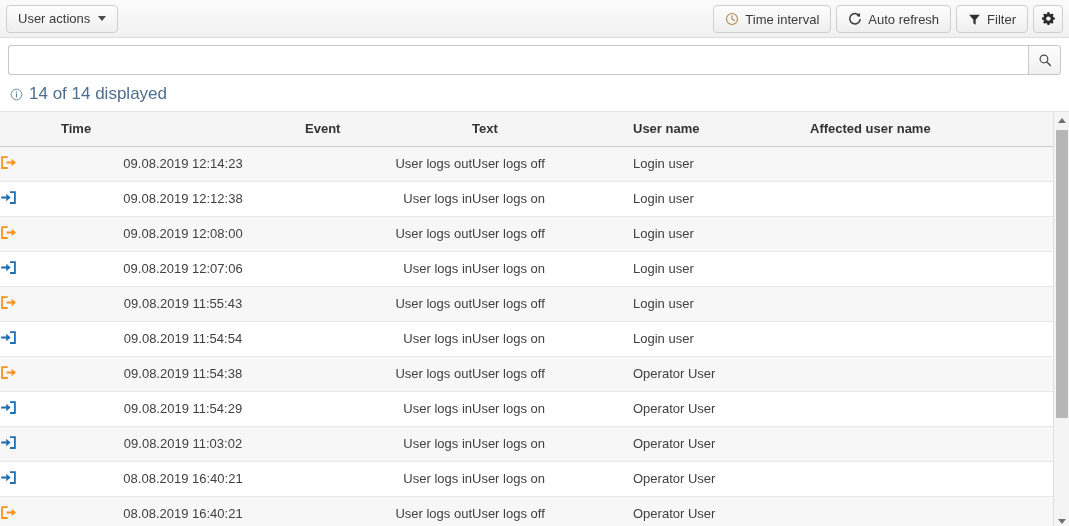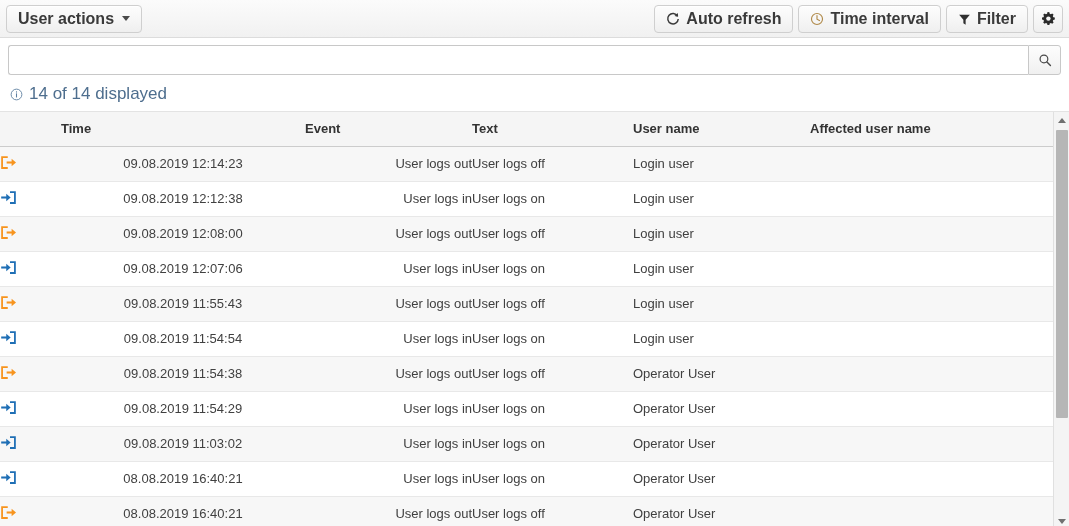--- a/index.html
+++ b/index.html
@@ -22,30 +22,29 @@
     align-items: center;
     padding: 0 6px;
   }
   .btn {
     display: inline-flex;
     align-items: center;
     justify-content: center;
     gap: 6px;
     height: 28px;
     padding: 0 11px;
-    font-size: 16px;
+    font-size: 13px;
     color: #3a3a3a;
     background: linear-gradient(to bottom, #fdfdfd 0%, #efefef 100%);
     border: 1px solid #cfcfcf;
     border-radius: 4px;
     box-shadow: 0 1px 0 rgba(255,255,255,0.8) inset;
     cursor: pointer;
     white-space: nowrap;
     font-family: "Liberation Sans", sans-serif;
-    font-weight: bold;
   }
   .btn .caret {
     width: 0; height: 0;
     border-left: 4px solid transparent;
     border-right: 4px solid transparent;
     border-top: 5px solid #4a4a4a;
     margin-left: 2px;
   }
   .toolbar-right {
     position: absolute;
@@ -194,35 +193,35 @@
   <button class="btn">
     <span>User actions</span>
     <span class="caret"></span>
   </button>
 
   <div class="toolbar-right">
 
     <button class="btn">
       <span class="ico">
         <svg width="14" height="14" viewBox="0 0 16 16">
+          <circle cx="8" cy="8" r="6.3" fill="none" stroke="#b08a4a" stroke-width="1.3"></circle>
+          <path d="M8 4.2 V8.2 L10.8 9.8" fill="none" stroke="#b08a4a" stroke-width="1.3" stroke-linecap="round"></path>
+        </svg>
+      </span>
+      <span>Time interval</span>
+    </button>
+
+    <button class="btn">
+      <span class="ico">
+        <svg width="14" height="14" viewBox="0 0 16 16">
           <path d="M13.2 4.6A6 6 0 1 0 14 8" fill="none" stroke="#3a3a3a" stroke-width="1.7"></path>
           <path d="M13.6 1.2 L13.8 5.4 L9.7 4.6 Z" fill="#3a3a3a"></path>
         </svg>
       </span>
       <span>Auto refresh</span>
-    </button>
-
-    <button class="btn">
-      <span class="ico">
-        <svg width="14" height="14" viewBox="0 0 16 16">
-          <circle cx="8" cy="8" r="6.3" fill="none" stroke="#b08a4a" stroke-width="1.3"></circle>
-          <path d="M8 4.2 V8.2 L10.8 9.8" fill="none" stroke="#b08a4a" stroke-width="1.3" stroke-linecap="round"></path>
-        </svg>
-      </span>
-      <span>Time interval</span>
     </button>
 
     <button class="btn">
       <span class="ico">
         <svg width="13" height="13" viewBox="0 0 16 16">
           <path d="M1.4 2.2 H14.6 L9.4 8.2 V14.4 L6.6 12.6 V8.2 Z" fill="#2f2f2f"></path>
         </svg>
       </span>
       <span>Filter</span>
     </button>

